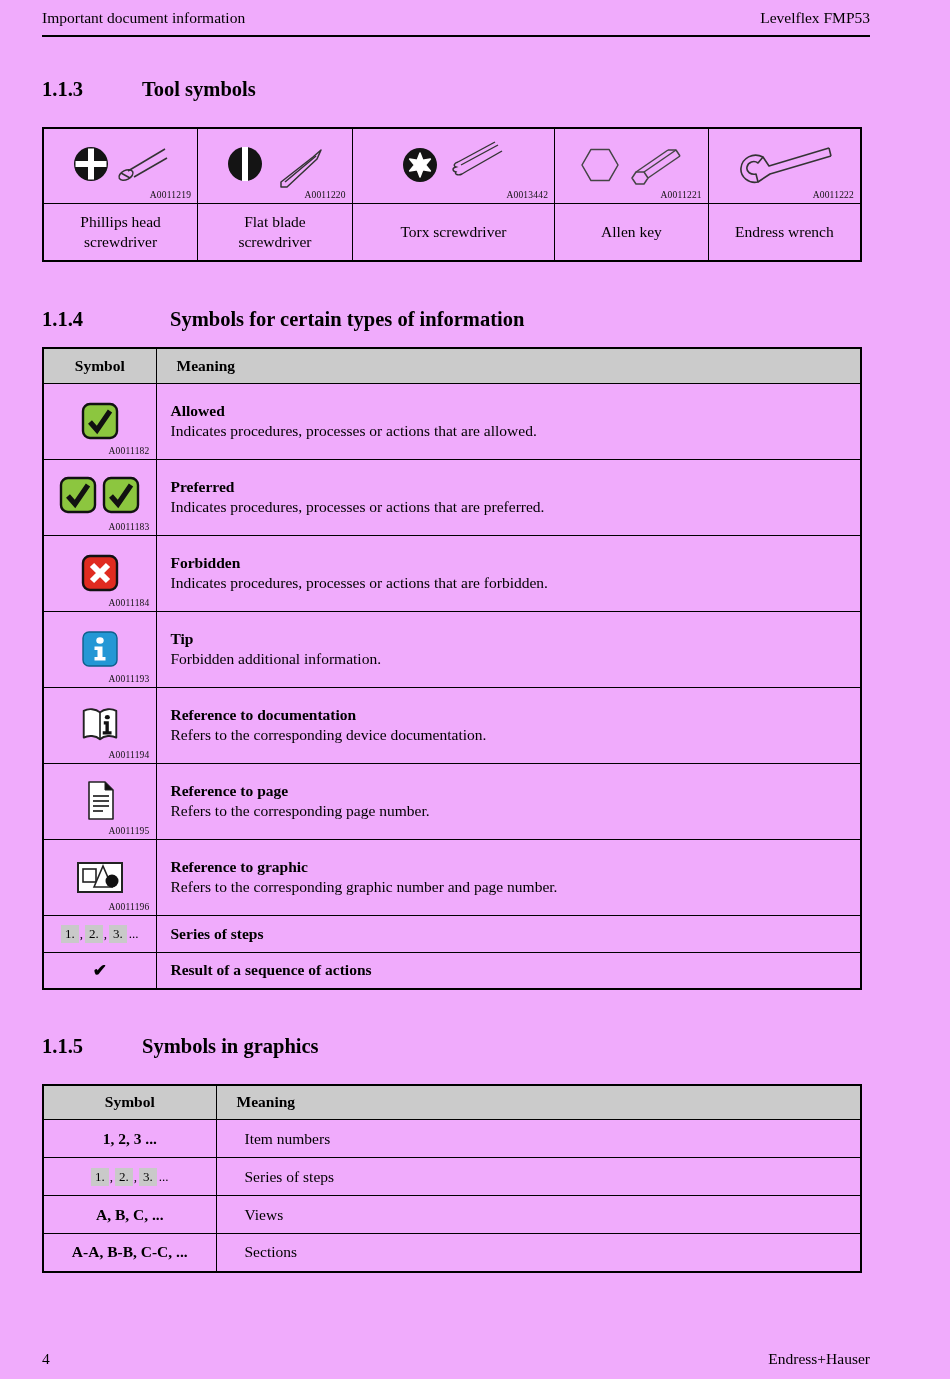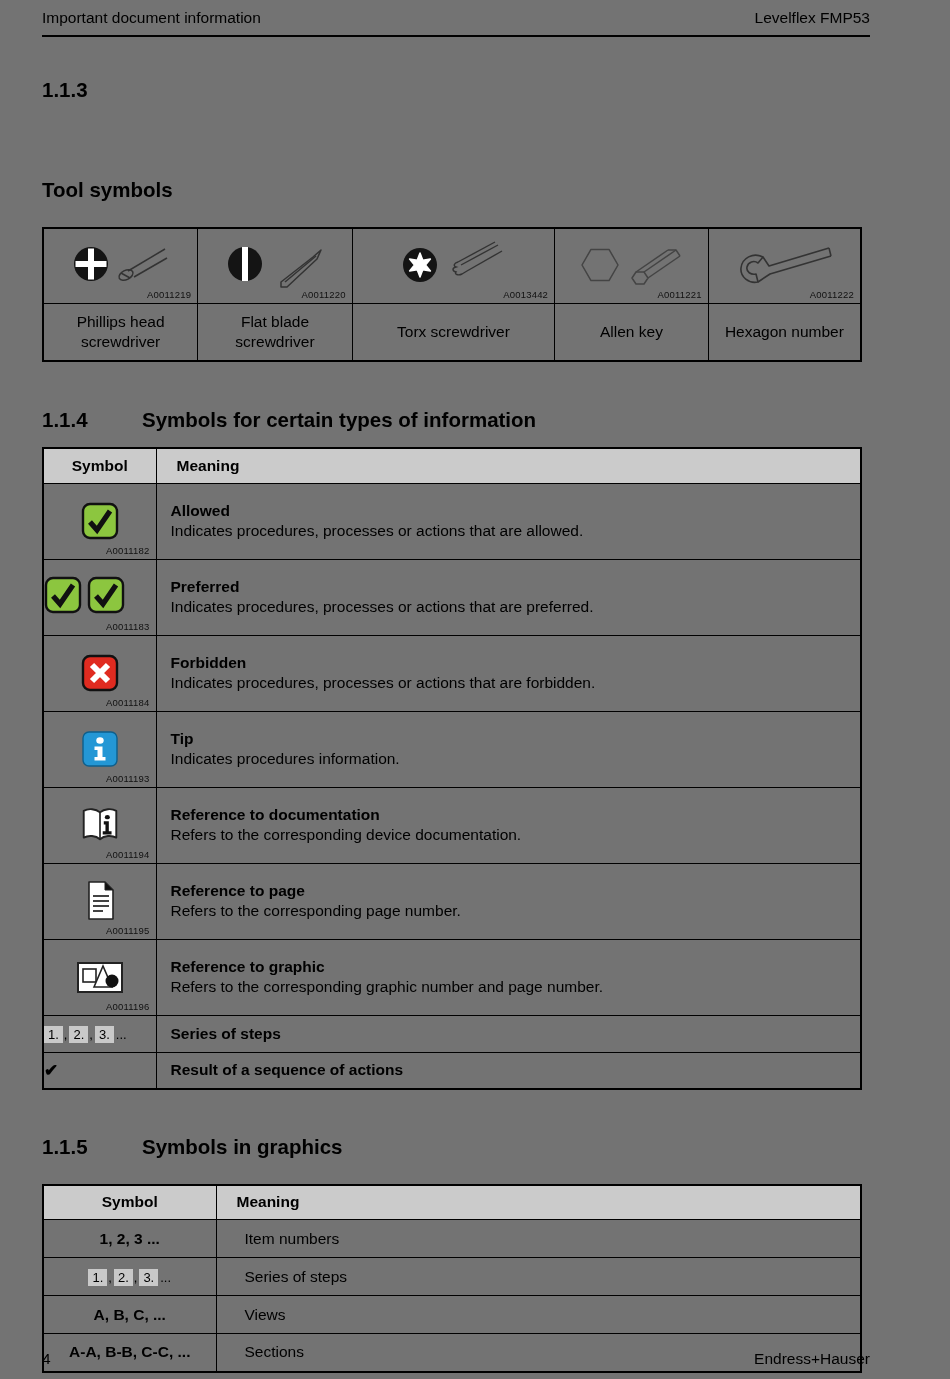--- a/index.html
+++ b/index.html
@@ -1,59 +1,59 @@
 <!DOCTYPE html>
 <html><head>
 <meta charset="utf-8">
 <style>
   * { margin:0; padding:0; box-sizing:border-box; }
   html,body { background:#ffffff; }
   .page {
     position:relative;
     width:950px; height:1379px;
-    background:#737373;
-    font-family:Liberation Sans, sans-serif;
+    background:#f0abfc;
+    font-family:Liberation Serif, serif;
     color:#000;
     overflow:hidden;
   }
   .header {
     margin:9px 80px 0 42px;
     display:flex; justify-content:space-between; align-items:flex-end;
     font-size:15.5px;
     border-bottom:2px solid #000;
     padding-bottom:8px;
   }
   .content { margin:0 0 0 42px; width:828px; }
   .section-heading {
     font-size:20.5px; font-weight:bold; line-height:1.05;
     display:flex;
   }
   .sec-num { width:100px; flex:0 0 100px; }
-  .h-tools { margin-top:42px; margin-bottom:26px;flex-direction:column; }
-  .h-info  { margin-top:47px; margin-bottom:17px; }
+  .h-tools { margin-top:42px; margin-bottom:26px; }
+  .h-info  { margin-top:47px; margin-bottom:17px;gap:28px; }
   .h-graph { margin-top:46px; margin-bottom:26px; }
 
   table { border-collapse:collapse; width:820px; border:2px solid #000; }
   td, th { border:1px solid #000; }
 
   
   .tool-icon-cell { height:76px; position:relative; text-align:center; vertical-align:middle; }
   .tool-label-cell { height:57px; text-align:center; vertical-align:middle; font-size:15.5px; line-height:1.3; padding:2px 14px; }
   .code {
     position:absolute; right:6px; bottom:3px;
     font-size:9.5px; letter-spacing:0.2px; color:#111;
   }
 
   
   .thead-row th {
     background:#cbcbcb; height:35px; font-size:15.5px; font-weight:bold;
   }
   .th-symbol { text-align:center; }
   .th-meaning { text-align:left; padding-left:20px; }
-  .sym-cell { position:relative; text-align:left; vertical-align:middle; height:76px; }
+  .sym-cell { position:relative; text-align:center; vertical-align:middle; height:76px; }
   .meaning-cell { vertical-align:middle; padding:17px 14px; font-size:15.5px; }
   .meaning-cell .row-title { font-weight:bold; display:block; margin-bottom:2px; }
   .meaning-cell .row-desc { display:block; }
   .small-row { height:37px; }
   .small-row .meaning-cell { padding-top:4px; padding-bottom:4px; }
   .steps-wrap { font-size:13px; white-space:nowrap; }
   .step { background:#c9c9c9; padding:1px 4px; display:inline-block; }
   .sep { margin:0 2px 0 1px; }
   .ellip { margin-left:2px; }
   .check-glyph { font-size:17px; font-weight:bold; }
@@ -169,21 +169,21 @@
             </svg>
           </span>
           <span class="code">A0011222</span>
         </td>
       </tr>
       <tr>
         <td class="tool-label-cell">Phillips head screwdriver</td>
         <td class="tool-label-cell">Flat blade screwdriver</td>
         <td class="tool-label-cell">Torx screwdriver</td>
         <td class="tool-label-cell">Allen key</td>
-        <td class="tool-label-cell">Hexagon number</td>
+        <td class="tool-label-cell">Endress wrench</td>
       </tr>
     </tbody>
       </table>
 
     <div class="section-heading h-info">
       <span class="sec-num">1.1.4</span>
       <span>Symbols for certain types of information</span>
     </div>
 
     <table>
@@ -255,21 +255,21 @@
             <svg width="38" height="38" viewBox="0 0 38 38">
               <rect x="2" y="2" width="34" height="34" rx="6" fill="#2497d5" stroke="#0e5f8c" stroke-width="1.4"></rect>
               <ellipse cx="19" cy="10.5" rx="3.7" ry="3.3" fill="#fff"></ellipse>
               <path d="M13.5 16.5 L21.5 16.5 L21.5 27 L24.5 27 L24.5 30.5 L13.5 30.5 L13.5 27 L16.5 27 L16.5 20 L13.5 20 Z" fill="#fff"></path>
             </svg>
           </span>
           <span class="code">A0011193</span>
         </td>
         <td class="meaning-cell">
           <span class="row-title">Tip</span>
-          <span class="row-desc">Indicates procedures information.</span>
+          <span class="row-desc">Forbidden additional information.</span>
         </td>
       </tr>
 
       <tr>
         <td class="sym-cell">
           <span>
             <svg width="42" height="40" viewBox="0 0 40 38">
               <g stroke="#222" stroke-width="1.8" fill="#fff" stroke-linejoin="round">
                 <path d="M20 7 C16 3.5 9 3 4.5 5.5 L4.5 31 C9 28.5 16 29 20 32.5 C24 29 31 28.5 35.5 31 L35.5 5.5 C31 3 24 3.5 20 7 Z"></path>
                 <path d="M20 7 L20 32.5" stroke-width="1.6" fill="none"></path>

